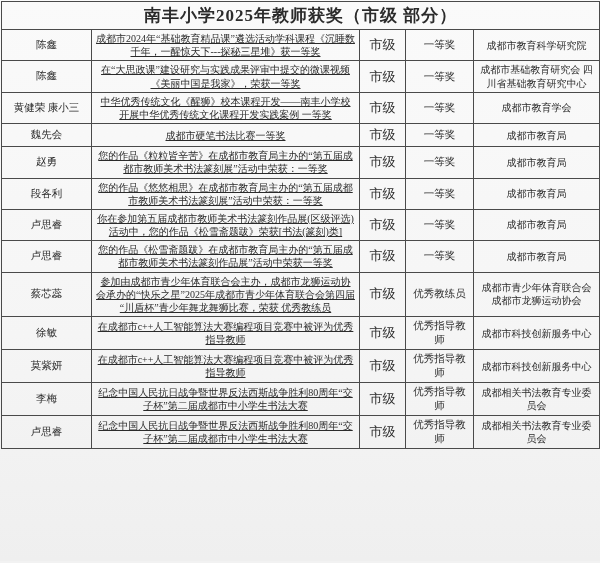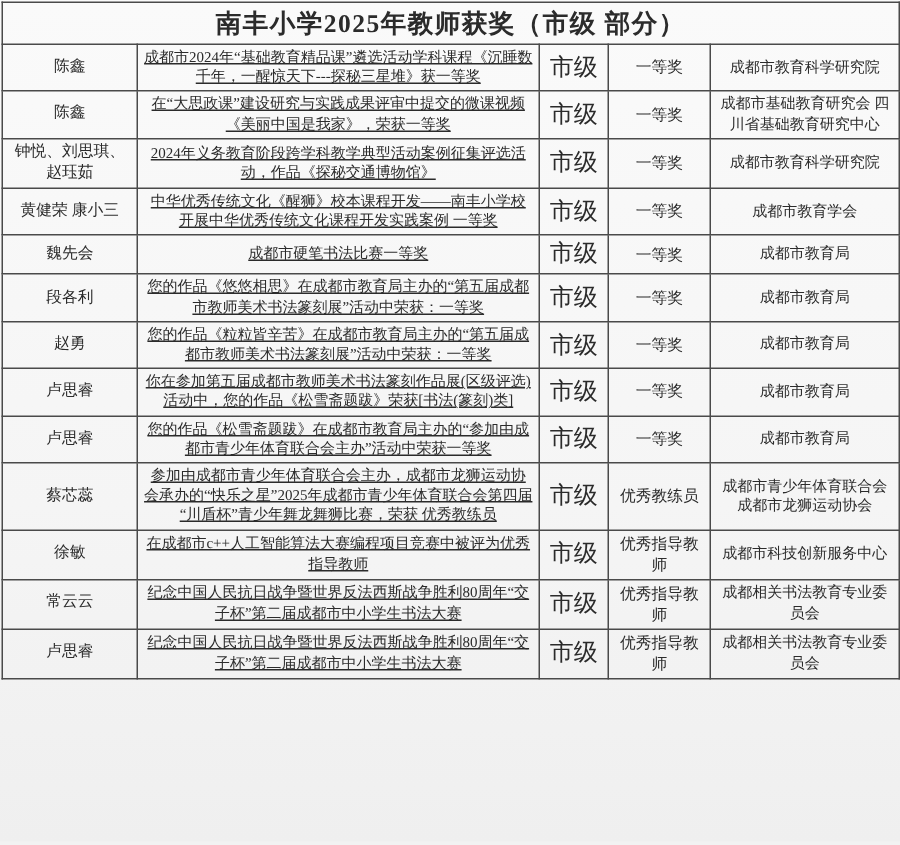--- a/index.html
+++ b/index.html
@@ -37,21 +37,21 @@
     padding: 4px 2px;
     letter-spacing: 1px;
   }
   col.c-names { width: 90px; }
   col.c-desc  { width: 268px; }
   col.c-level { width: 46px; }
   col.c-award { width: 68px; }
   col.c-org   { width: 126px; }
   td.cell-names { font-size: 10.5px; line-height: 1.35; }
   td.cell-desc  { font-size: 10px;  line-height: 1.32; text-decoration: underline; }
-  td.cell-level { font-size: 16px; }
+  td.cell-level { font-size: 13px; }
   td.cell-award { font-size: 10.5px; }
   td.cell-org   { font-size: 10px; line-height: 1.32; }
 </style>
 </head>
 <body>
 
 <div class="page">
   <table class="award-table">
     <colgroup>
       <col class="c-names">
@@ -74,84 +74,84 @@
     <td class="cell-org">成都市教育科学研究院</td>
   </tr>
         <tr>
     <td class="cell-names">陈鑫</td>
     <td class="cell-desc">在“大思政课”建设研究与实践成果评审中提交的微课视频《美丽中国是我家》，荣获一等奖</td>
     <td class="cell-level">市级</td>
     <td class="cell-award">一等奖</td>
     <td class="cell-org">成都市基础教育研究会 四川省基础教育研究中心</td>
   </tr>
         <tr>
-    <td class="cell-names">钟悦、刘思琪、赵珏茹</td>
-    <td class="cell-desc">2024年义务教育阶段跨学科教学典型活动案例征集评选活动，作品《探秘交通博物馆》</td>
-    <td class="cell-level">市级</td>
-    <td class="cell-award">一等奖</td>
-    <td class="cell-org">成都市教育科学研究院</td>
-  </tr>
-        <tr>
     <td class="cell-names">黄健荣 康小三</td>
     <td class="cell-desc">中华优秀传统文化《醒狮》校本课程开发——南丰小学校开展中华优秀传统文化课程开发实践案例 一等奖</td>
     <td class="cell-level">市级</td>
     <td class="cell-award">一等奖</td>
     <td class="cell-org">成都市教育学会</td>
   </tr>
         <tr>
     <td class="cell-names">魏先会</td>
     <td class="cell-desc">成都市硬笔书法比赛一等奖</td>
     <td class="cell-level">市级</td>
     <td class="cell-award">一等奖</td>
     <td class="cell-org">成都市教育局</td>
   </tr>
         <tr>
-    <td class="cell-names">段各利</td>
-    <td class="cell-desc">您的作品《悠悠相思》在成都市教育局主办的“第五届成都市教师美术书法篆刻展”活动中荣获：一等奖</td>
+    <td class="cell-names">赵勇</td>
+    <td class="cell-desc">您的作品《粒粒皆辛苦》在成都市教育局主办的“第五届成都市教师美术书法篆刻展”活动中荣获：一等奖</td>
     <td class="cell-level">市级</td>
     <td class="cell-award">一等奖</td>
     <td class="cell-org">成都市教育局</td>
   </tr>
         <tr>
-    <td class="cell-names">赵勇</td>
-    <td class="cell-desc">您的作品《粒粒皆辛苦》在成都市教育局主办的“第五届成都市教师美术书法篆刻展”活动中荣获：一等奖</td>
+    <td class="cell-names">段各利</td>
+    <td class="cell-desc">您的作品《悠悠相思》在成都市教育局主办的“第五届成都市教师美术书法篆刻展”活动中荣获：一等奖</td>
     <td class="cell-level">市级</td>
     <td class="cell-award">一等奖</td>
     <td class="cell-org">成都市教育局</td>
   </tr>
         <tr>
     <td class="cell-names">卢思睿</td>
     <td class="cell-desc">你在参加第五届成都市教师美术书法篆刻作品展(区级评选)活动中，您的作品《松雪斋题跋》荣获[书法(篆刻)类]</td>
     <td class="cell-level">市级</td>
     <td class="cell-award">一等奖</td>
     <td class="cell-org">成都市教育局</td>
   </tr>
         <tr>
     <td class="cell-names">卢思睿</td>
-    <td class="cell-desc">您的作品《松雪斋题跋》在成都市教育局主办的“参加由成都市青少年体育联合会主办”活动中荣获一等奖</td>
+    <td class="cell-desc">您的作品《松雪斋题跋》在成都市教育局主办的“第五届成都市教师美术书法篆刻作品展”活动中荣获一等奖</td>
     <td class="cell-level">市级</td>
     <td class="cell-award">一等奖</td>
     <td class="cell-org">成都市教育局</td>
   </tr>
         <tr>
     <td class="cell-names">蔡芯蕊</td>
     <td class="cell-desc">参加由成都市青少年体育联合会主办，成都市龙狮运动协会承办的“快乐之星”2025年成都市青少年体育联合会第四届“川盾杯”青少年舞龙舞狮比赛，荣获 优秀教练员</td>
     <td class="cell-level">市级</td>
     <td class="cell-award">优秀教练员</td>
     <td class="cell-org">成都市青少年体育联合会 成都市龙狮运动协会</td>
   </tr>
         <tr>
     <td class="cell-names">徐敏</td>
     <td class="cell-desc">在成都市c++人工智能算法大赛编程项目竞赛中被评为优秀指导教师</td>
     <td class="cell-level">市级</td>
     <td class="cell-award">优秀指导教师</td>
     <td class="cell-org">成都市科技创新服务中心</td>
   </tr>
         <tr>
-    <td class="cell-names">常云云</td>
+    <td class="cell-names">莫紫妍</td>
+    <td class="cell-desc">在成都市c++人工智能算法大赛编程项目竞赛中被评为优秀指导教师</td>
+    <td class="cell-level">市级</td>
+    <td class="cell-award">优秀指导教师</td>
+    <td class="cell-org">成都市科技创新服务中心</td>
+  </tr>
+        <tr>
+    <td class="cell-names">李梅</td>
     <td class="cell-desc">纪念中国人民抗日战争暨世界反法西斯战争胜利80周年“交子杯”第二届成都市中小学生书法大赛</td>
     <td class="cell-level">市级</td>
     <td class="cell-award">优秀指导教师</td>
     <td class="cell-org">成都相关书法教育专业委员会</td>
   </tr>
         <tr>
     <td class="cell-names">卢思睿</td>
     <td class="cell-desc">纪念中国人民抗日战争暨世界反法西斯战争胜利80周年“交子杯”第二届成都市中小学生书法大赛</td>
     <td class="cell-level">市级</td>
     <td class="cell-award">优秀指导教师</td>

